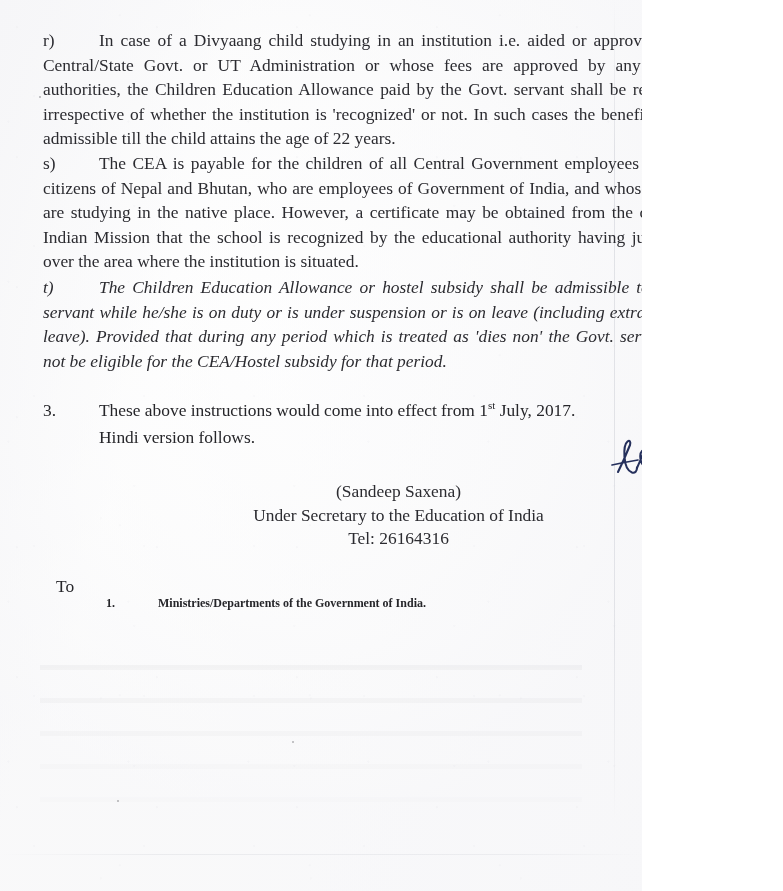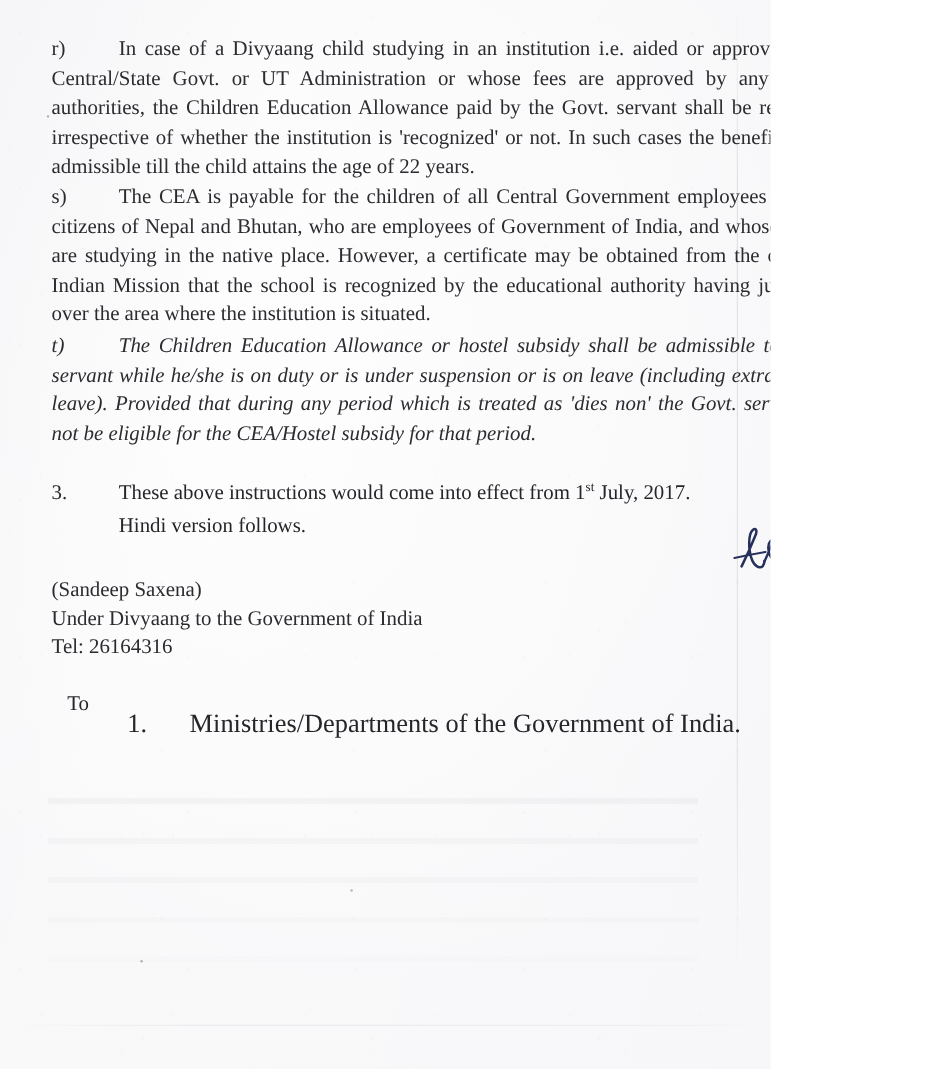--- a/index.html
+++ b/index.html
@@ -117,21 +117,21 @@
     vertical-align: super;
     line-height: 0;
   }
 
   
   .sig-block {
     position: absolute;
     top: 480px;
     left: 0;
     width: 711px;
-    text-align: left;
+    text-align: center;
     font-size: 17.4px;
     line-height: 23.5px;
     color: #2b2b30;
   }
   .sig-block div { white-space: nowrap; }
 
   .signature {
     position: absolute;
     left: 604px;
     top: 438px;
@@ -165,24 +165,25 @@
     font-size: 17.4px;
     margin-top: 27px;
   }
   .recipients {
     position: absolute;
     top: 591px;
     left: 63px;
     width: 620px;
   }
   .recipient {
-    font-size: 22px;
+    font-size: 12px;
     line-height: 24.6px;
     margin-bottom: 17px;
     white-space: nowrap;
+    font-weight: bold;
   }
   .recipient .rnum { display: inline-block; width: 52px; }
   .stray-dot {
     position: absolute;
     width: 2px; height: 2px;
     border-radius: 50%;
     background: rgba(90,90,95,.45);
     pointer-events: none;
   }
 </style>
@@ -207,21 +208,21 @@
     <p class="para para-s"><span class="marker">s)</span><span>The CEA is payable for the children of all Central Government employees including citizens of Nepal and Bhutan, who are employees of Government of India, and whose children are studying in the native place. However, a certificate may be obtained from the concerned Indian Mission that the school is recognized by the educational authority having jurisdiction over the area where the institution is situated.</span></p>
 
     <p class="para para-t"><span class="marker">t)</span><span>The Children Education Allowance or hostel subsidy shall be admissible to a Govt. servant while he/she is on duty or is under suspension or is on leave (including extra ordinary leave). Provided that during any period which is treated as 'dies non' the Govt. servant shall not be eligible for the CEA/Hostel subsidy for that period.</span></p>
 
     <div class="item3"><span class="num">3.</span><span>These above instructions would come into effect from 1</span><sup>st</sup><span> July, 2017.</span></div>
 
     <div class="hindi-line">Hindi version follows.</div>
 
     <div class="sig-block">
       <div>(Sandeep Saxena)</div>
-      <div>Under Divyaang to the Government of India</div>
+      <div>Under Secretary to the Education of India</div>
       <div>Tel: 26164316</div>
     </div>
 
     <div class="to-label">To</div>
 
     <div class="recipients">
       <div class="recipient"><span class="rnum">1.</span><span>Ministries/Departments of the Government of India.</span></div>
     </div>
 
   </div>

